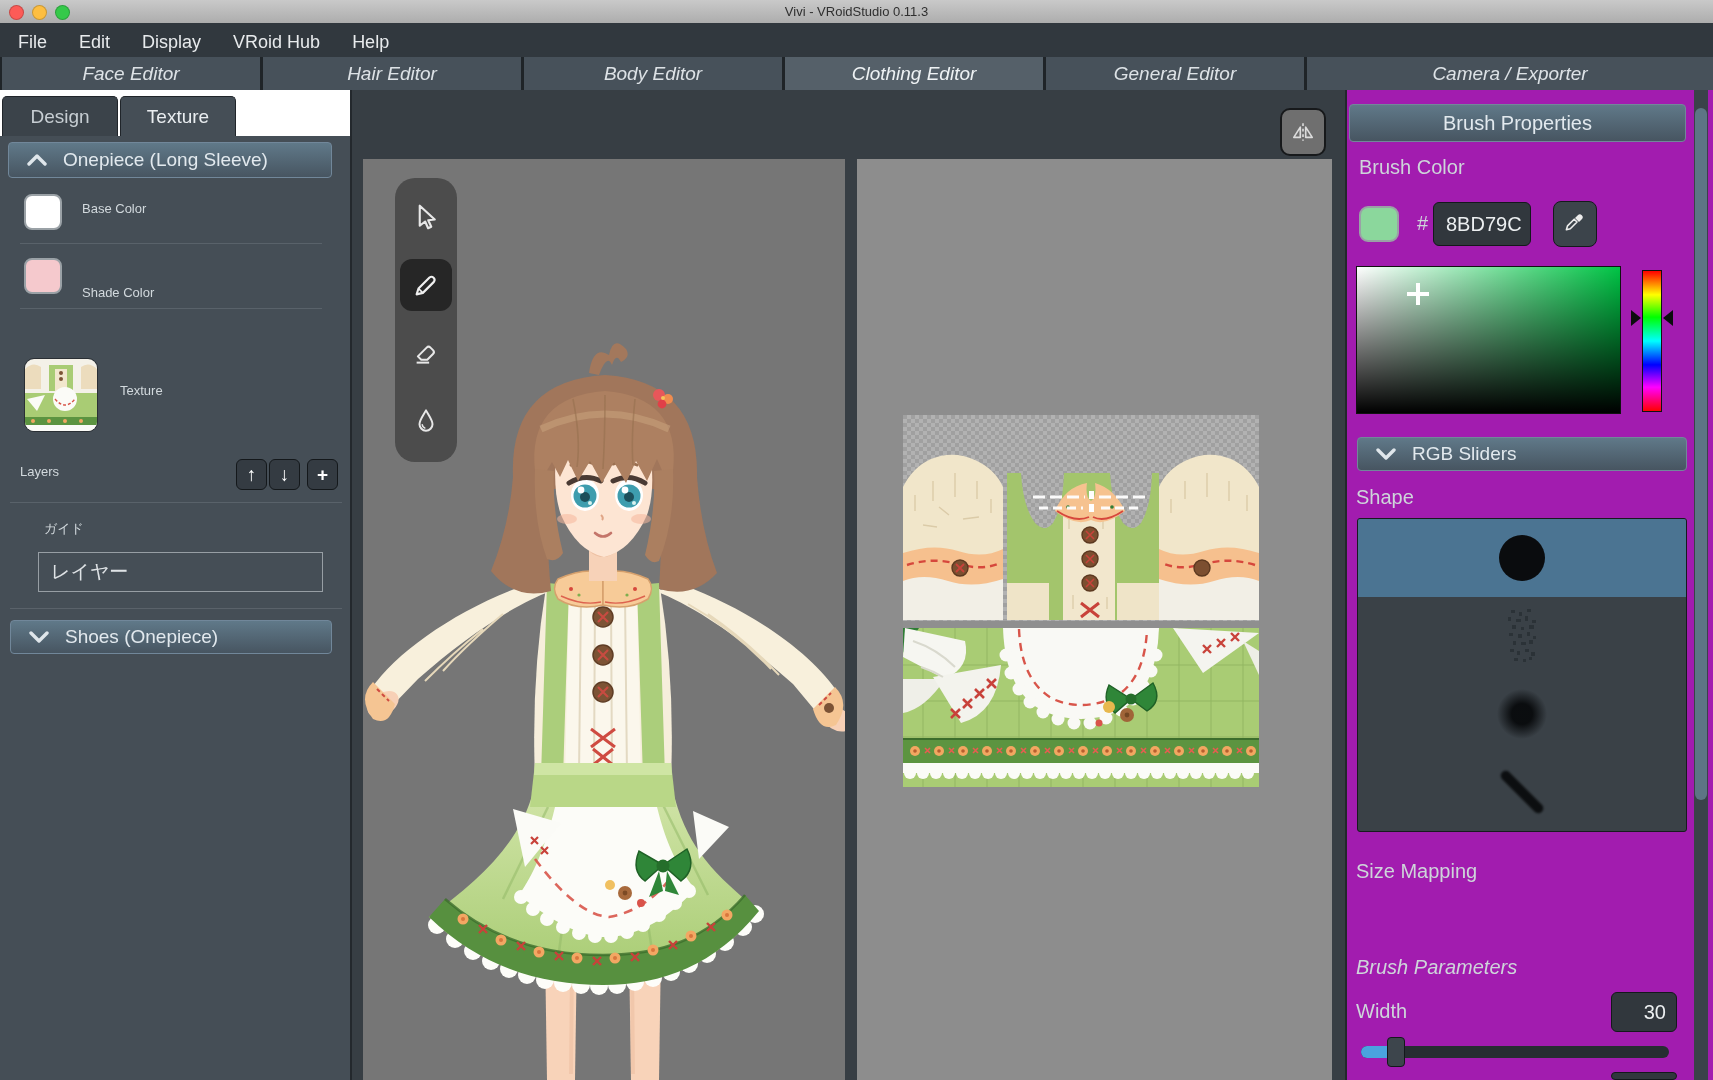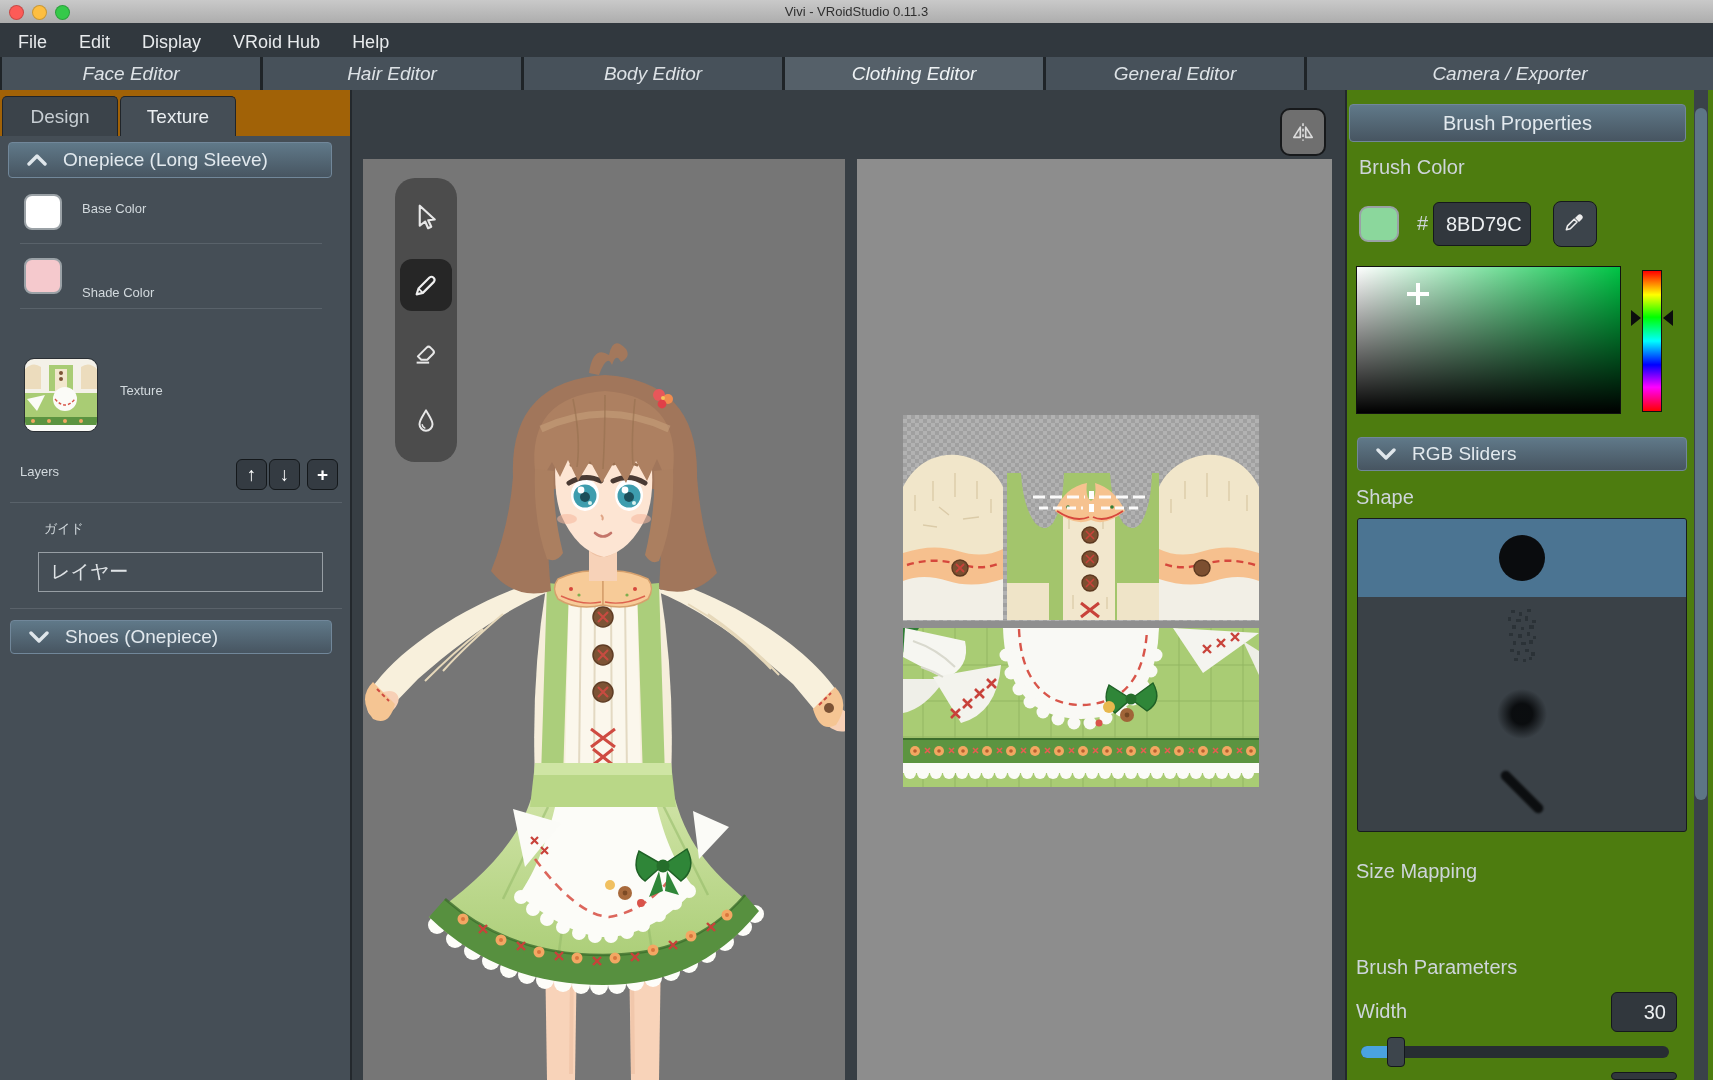--- a/index.html
+++ b/index.html
@@ -22,21 +22,21 @@
   .menu-item{padding:0 16px;font-size:18px;color:#e8ebed;line-height:34px;cursor:default;}
 
   
   .tabbar{left:0;top:57px;width:1713px;height:33px;background:#1f2428;display:flex;gap:3px;padding-left:2px;box-sizing:border-box;}
   .etab{width:258px;background:#47515a;color:#dde2e6;font-size:19px;display:flex;align-items:center;justify-content:center;font-style:italic;}
   .etab.last{flex:1;}
   .etab.active{background:#556069;color:#eef2f4;}
 
   
   .left-panel{left:0;top:90px;width:352px;height:990px;background:#454e56;border-right:2px solid #23282d;box-sizing:border-box;}
-  .lp-tabstrip{position:absolute;left:0;top:0;width:100%;height:46px;background:#a16207;}
+  .lp-tabstrip{position:absolute;left:0;top:0;width:100%;height:46px;background:#ffffff;}
   .lp-tab{position:absolute;top:6px;height:40px;width:116px;display:flex;align-items:center;justify-content:center;
           font-size:19px;border-radius:5px 5px 0 0;border:1px solid #20252a;border-bottom:none;box-sizing:border-box;}
   .lp-tab.design{left:2px;background:#3b434a;color:#c7ced3;}
   .lp-tab.texture{left:120px;background:#454e56;color:#e9edf0;}
   .sec-header{position:absolute;height:36px;background:linear-gradient(#607989,#475561);
       border:1px solid #76markup;border:1px solid #71879a;border-radius:4px;display:flex;align-items:center;
       color:#e2e9ee;font-size:19px;box-sizing:border-box;}
   .sec-header .chev{margin:0 16px 0 18px;display:flex;}
   .swatch{position:absolute;border-radius:8px;border:2px solid #9aa1a6;box-sizing:border-box;}
   .lp-label{position:absolute;font-size:13px;color:#d2d9dd;}
@@ -51,21 +51,21 @@
   .center{left:352px;top:90px;width:993px;height:990px;background:#373e44;}
   .vp-left{position:absolute;left:11px;top:69px;width:482px;height:921px;background:#767676;overflow:hidden;}
   .vp-right{position:absolute;left:505px;top:69px;width:475px;height:921px;background:#8d8d8d;overflow:hidden;}
   .palette{position:absolute;left:32px;top:19px;width:62px;height:284px;border-radius:20px;background:rgba(74,74,74,.96);}
   .tool{position:absolute;left:5px;width:52px;height:52px;display:flex;align-items:center;justify-content:center;border-radius:12px;}
   .tool.selected{background:#262626;}
   .mirror-btn{position:absolute;left:928px;top:18px;width:46px;height:48px;border-radius:10px;background:#6f6f6f;
       border:2px solid #17191b;display:flex;align-items:center;justify-content:center;box-sizing:border-box;}
 
   
-  .right-panel{left:1345px;top:90px;width:368px;height:990px;background:#4d7c0f;border-left:2px solid #23282c;box-sizing:border-box;}
+  .right-panel{left:1345px;top:90px;width:368px;height:990px;background:#a21caf;border-left:2px solid #23282c;box-sizing:border-box;}
   .rp-label{position:absolute;font-size:20px;color:#ced5da;}
   .hex-input{position:absolute;left:86px;top:112px;width:98px;height:44px;border-radius:6px;background:#31373d;
      border:1px solid #14181c;color:#eceff1;font-size:20px;padding:0 0 0 12px;box-sizing:border-box;font-family:"Liberation Sans",sans-serif;}
   .icon-btn{position:absolute;border-radius:8px;background:#3c444b;border:1.5px solid #15191c;
      display:flex;align-items:center;justify-content:center;box-sizing:border-box;}
   .sv-picker{position:absolute;left:9px;top:176px;width:265px;height:148px;border:1px solid #111;
      background:linear-gradient(to top,#000,rgba(0,0,0,0)),linear-gradient(to right,#fff,rgba(255,255,255,0)),#00c445;box-sizing:border-box;}
   .sv-cursor{position:absolute;left:50px;top:16px;width:22px;height:22px;}
   .sv-cursor::before,.sv-cursor::after{content:"";position:absolute;background:#fff;}
   .sv-cursor::before{left:9px;top:0;width:4px;height:22px;}
@@ -687,21 +687,21 @@
       <div class="shape-row">
         <div class="shape-soft"></div>
       </div>
       <div class="shape-row">
         <div class="shape-stroke"></div>
       </div>
     </div>
 
     <div class="rp-label" style="left:9px;top:770px;">Size Mapping</div>
 
-    <div class="rp-label" style="left:9px;top:866px;">Brush Parameters</div>
+    <div class="rp-label" style="left:9px;top:866px;font-style:italic;">Brush Parameters</div>
     <div class="rp-label" style="left:9px;top:910px;">Width</div>
     <div class="value-box" style="left:264px;top:902px;width:66px;height:40px;">
       <span>30</span>
     </div>
     <div class="slider-track">
       <div class="slider-fill"></div>
       <div class="slider-handle"></div>
     </div>
     <div class="value-box" style="left:264px;top:982px;width:66px;height:8px;"></div>
 

